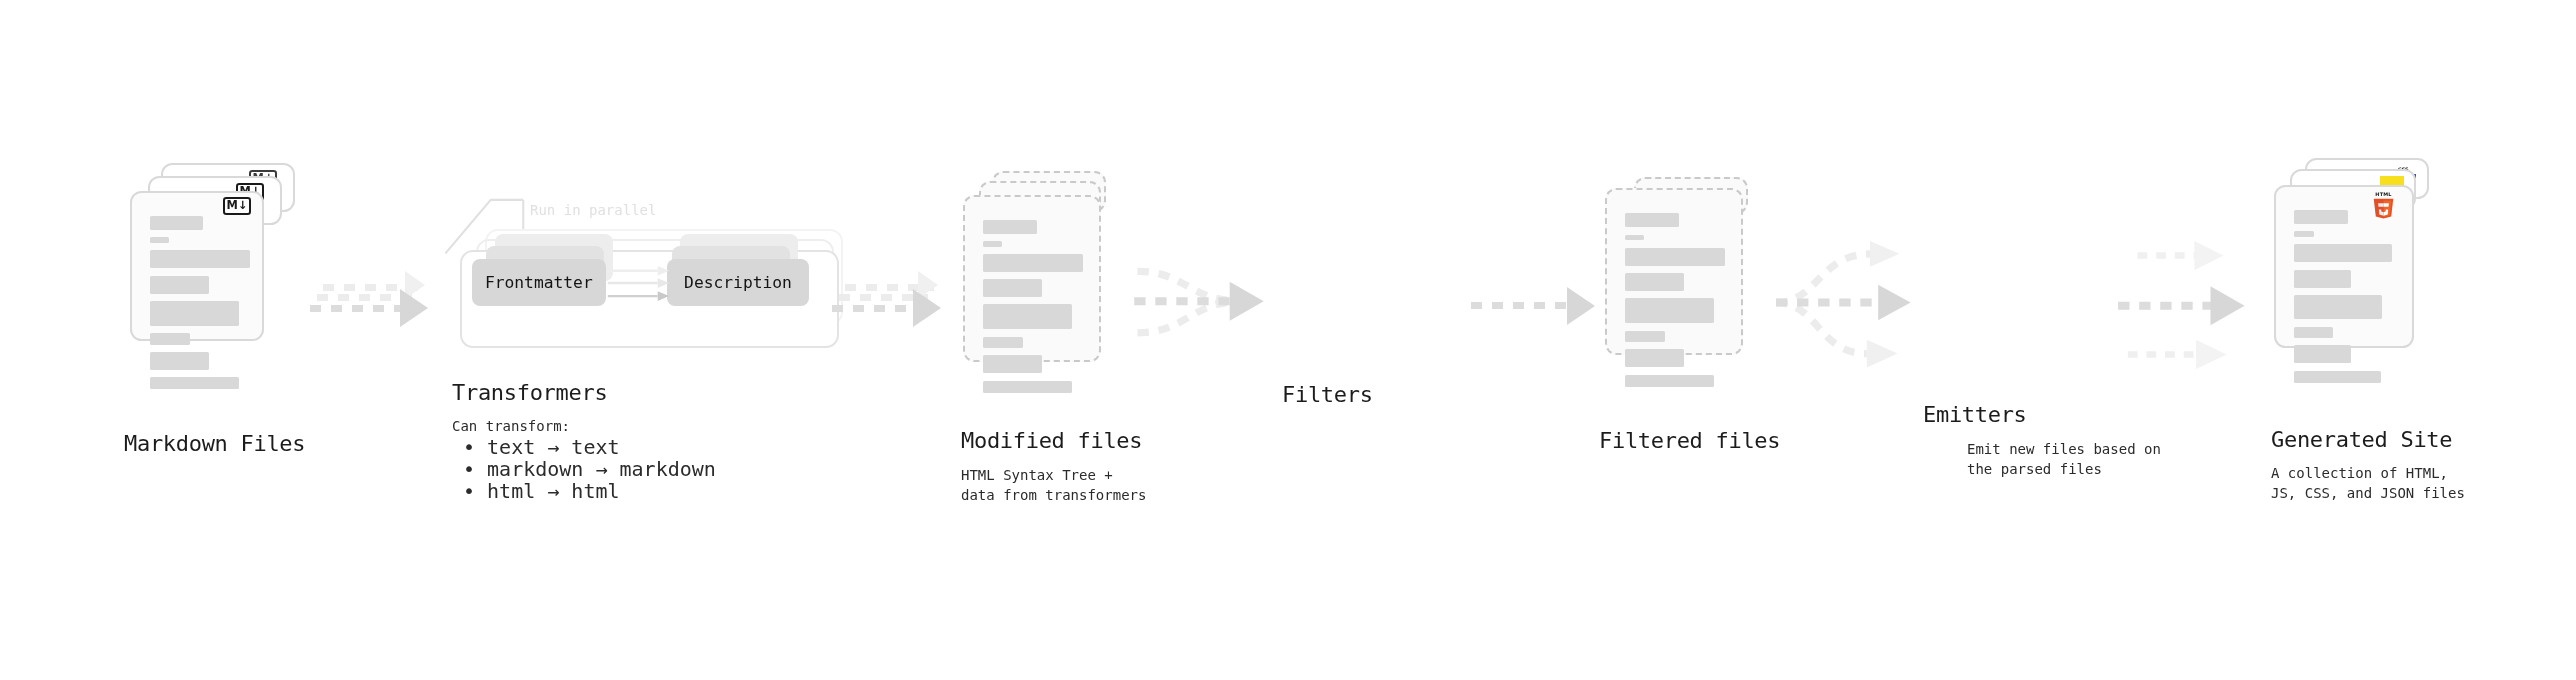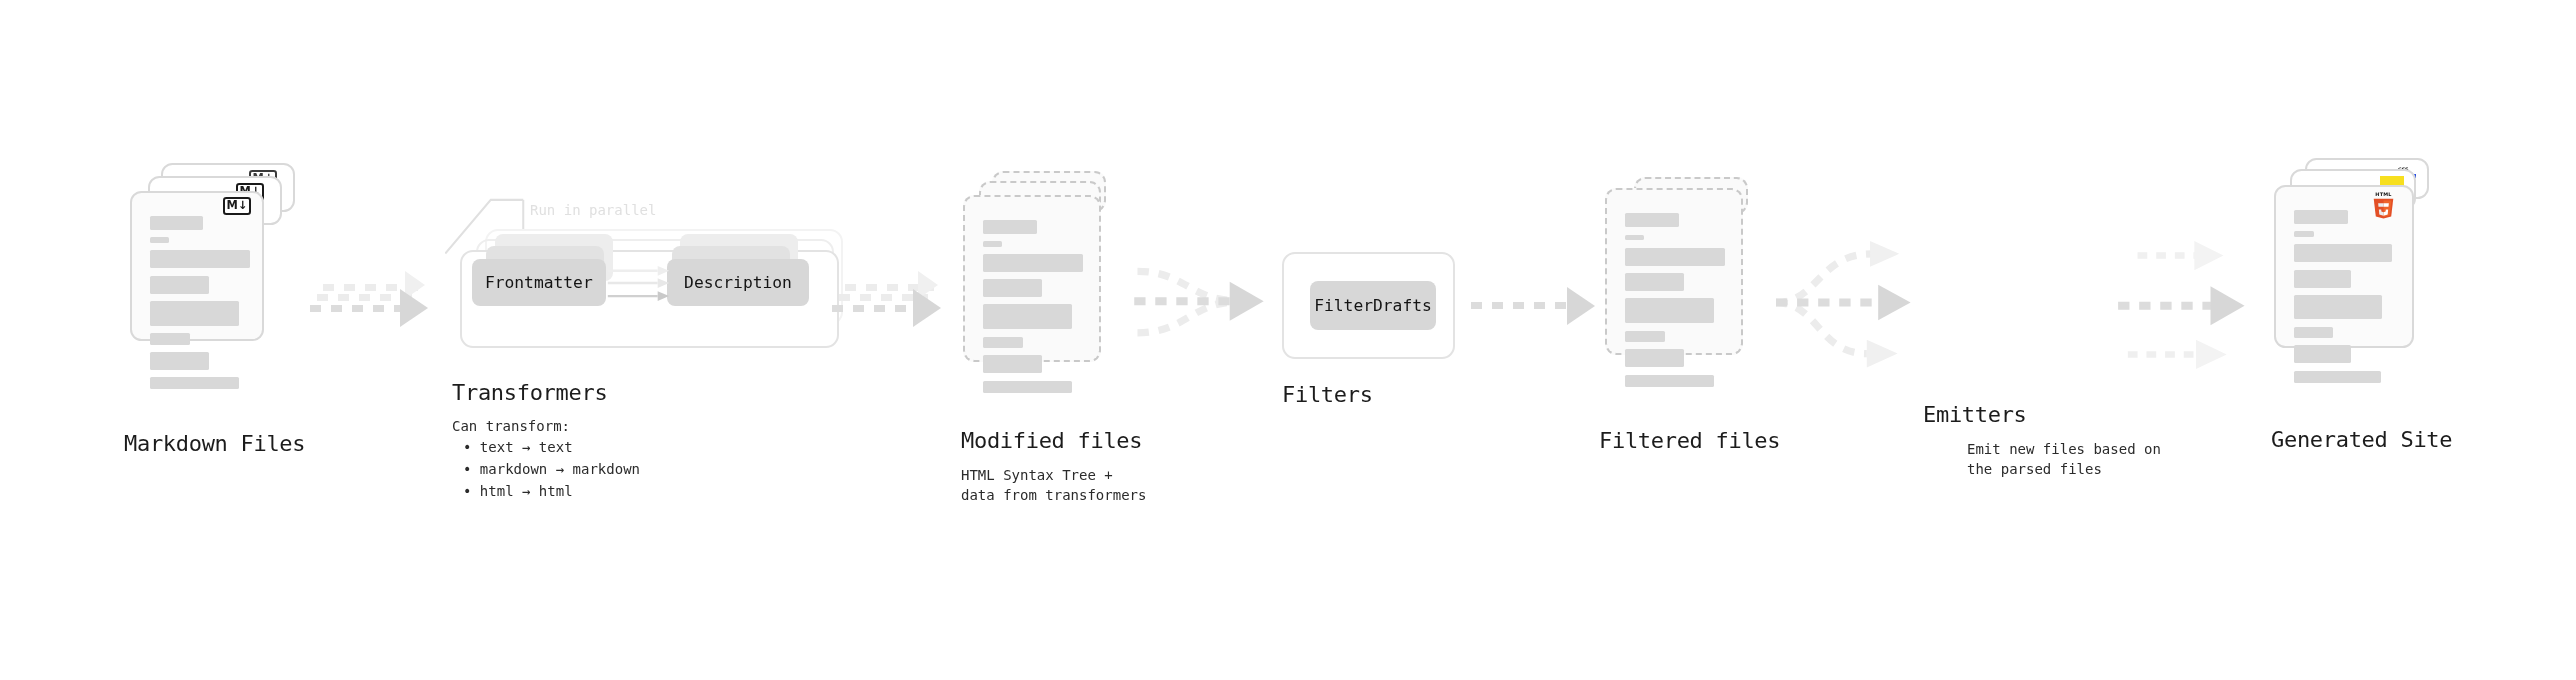--- a/index.html
+++ b/index.html
@@ -33,21 +33,21 @@
     letter-spacing: -0.3px;
     white-space: nowrap;
   }
   .subtext {
     position: absolute;
     font-size: 14px;
     line-height: 20.3px;
     color: #2b2b2b;
     white-space: pre;
   }
-  .bullets { position:absolute; font-size:14px; line-height:20.3px; color:#2b2b2b; white-space:pre; }
+  .bullets { position:absolute; font-size:20px; line-height:20.3px; color:#2b2b2b; white-space:pre; }
 
   
   .arrow { position: absolute; }
   .dashseg {
     position: absolute;
     height: 7.3px;
     background-image: linear-gradient(90deg,#dcdcdc 0 11.4px, transparent 11.4px 21px);
     background-size: 21px 7.3px;
   }
   .dashseg.pale { background-image: linear-gradient(90deg,#ececec 0 11.4px, transparent 11.4px 21px); }
@@ -198,23 +198,20 @@
   <div class="subtext" style="left:961px; top:465px;">HTML Syntax Tree +
 data from transformers</div>
 
   <svg class="arrow" style="left:1134px; top:260px;" width="138" height="89" viewBox="0 0 170 110">
     <path d="M 4 14 C 60 14, 70 48, 120 50" fill="none" stroke="#ececec" stroke-width="9" stroke-dasharray="14 12" stroke-linecap="butt"></path>
     <path d="M 4 90 C 60 90, 70 56, 120 52" fill="none" stroke="#ececec" stroke-width="9" stroke-dasharray="14 12" stroke-linecap="butt"></path>
     <path d="M 0 51 L 122 51" fill="none" stroke="#dcdcdc" stroke-width="10" stroke-dasharray="14 12"></path>
     <polygon points="118,27 160,51 118,75" fill="#d7d7d7"></polygon>
   </svg>
 
-  <div class="procbox" style="left:1282px; top:252px; width:173px; height:107px;">
-    <div class="pill" style="left:26px; top:27px; width:126px; height:49px;">FilterDrafts</div>
-  </div>
   <div class="heading" style="left:1282px; top:382px;">Filters</div>
 
   <div class="arrow">
     <div class="dashseg" style="left:1471px; top:302px; width:99px;"></div>
     <div class="tri" style="left:1567px; top:287px;"></div>
   </div>
 
   <div class="cardstack" style="left:1605px; top:177px;">
     <div class="card dashed" style="left:29px; top:0px; width:114px; height:37px;"></div>
     <div class="card dashed" style="left:0px; top:11.4px; width:138px; height:167px;">
@@ -277,15 +274,17 @@
 
     <svg class="h5" style="left:98px; top:32.5px;" viewBox="0 0 40 48">
       <text x="20" y="9" font-size="8.5" font-weight="bold" text-anchor="middle" fill="#111111" font-family="DejaVu Sans, sans-serif" letter-spacing="0.4">HTML</text>
       <path d="M 3 13 L 6.6 44 L 20 47.5 L 33.4 44 L 37 13 Z" fill="#e34f26"></path>
       <path d="M 20 16 L 20 45 L 30.8 41.9 L 33.8 16 Z" fill="#ef652a"></path>
       <path d="M 20 21 h 9.3 l -0.6 6 H 20 v -6 z M 20 32 h 8.1 l -0.8 8.7 L 20 42.6 v -6.2 l 3.7 -1 0.3 -3.4 H 20 z" fill="#ffffff"></path>
       <path d="M 20 21 h -9.3 l 0.6 6 H 20 z M 20 32 h -8.1 l 0.8 8.7 L 20 42.6 v -6.2 l -3.7 -1 -0.3 -3.4 H 20 z" fill="#ebebeb"></path>
     </svg>
   </div>
   <div class="heading" style="left:2271px; top:427px;">Generated Site</div>
+  <div class="subtext" style="left:2271px; top:463px;">A collection of HTML,
+JS, CSS, and JSON files</div>
 
 </div>
 
 
 </body></html>

